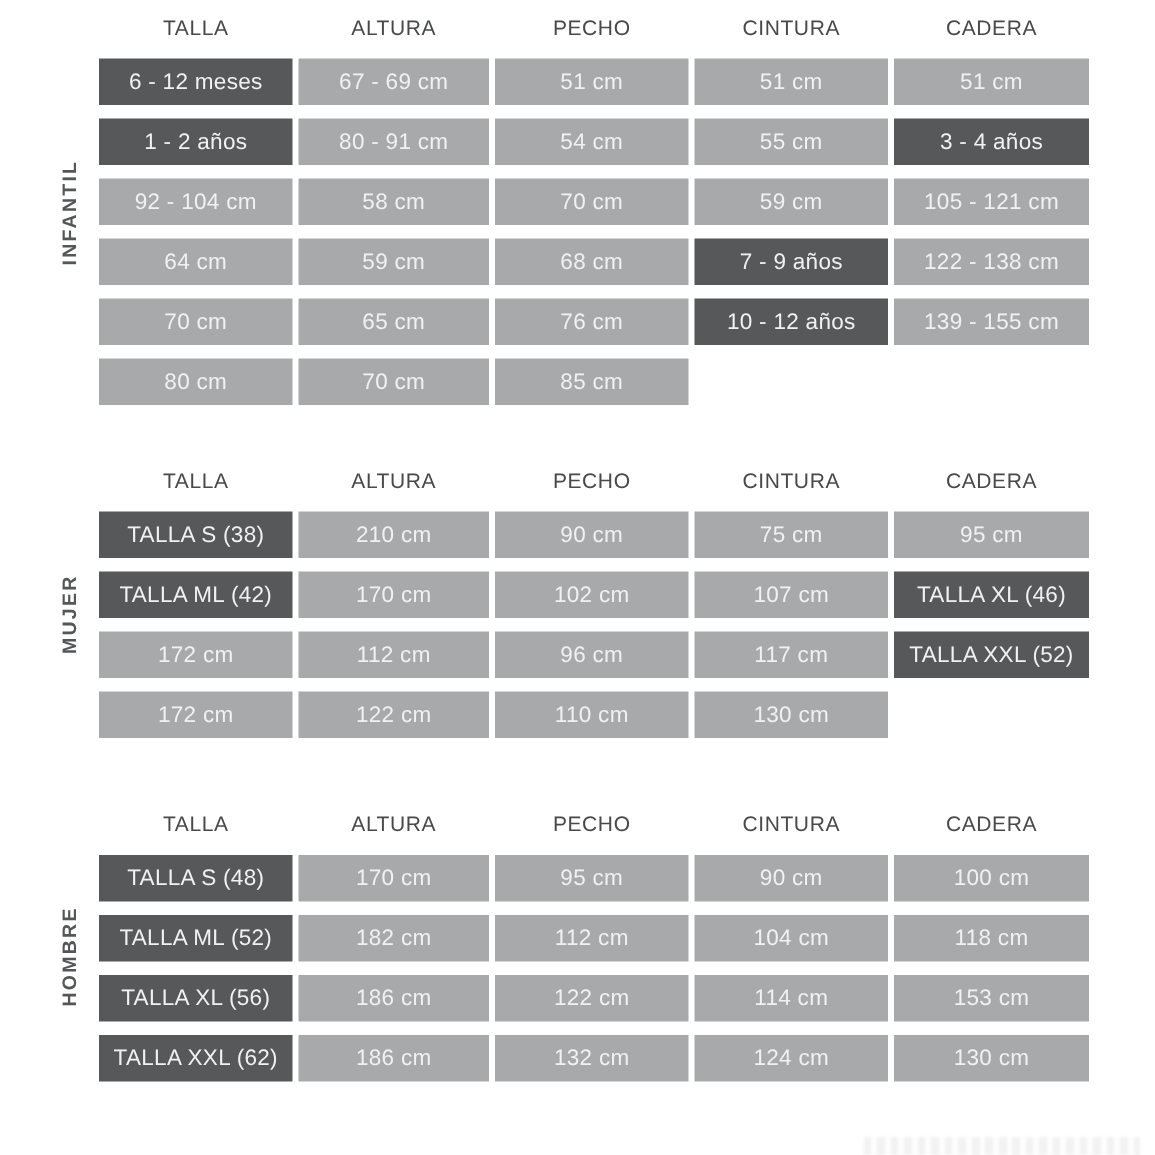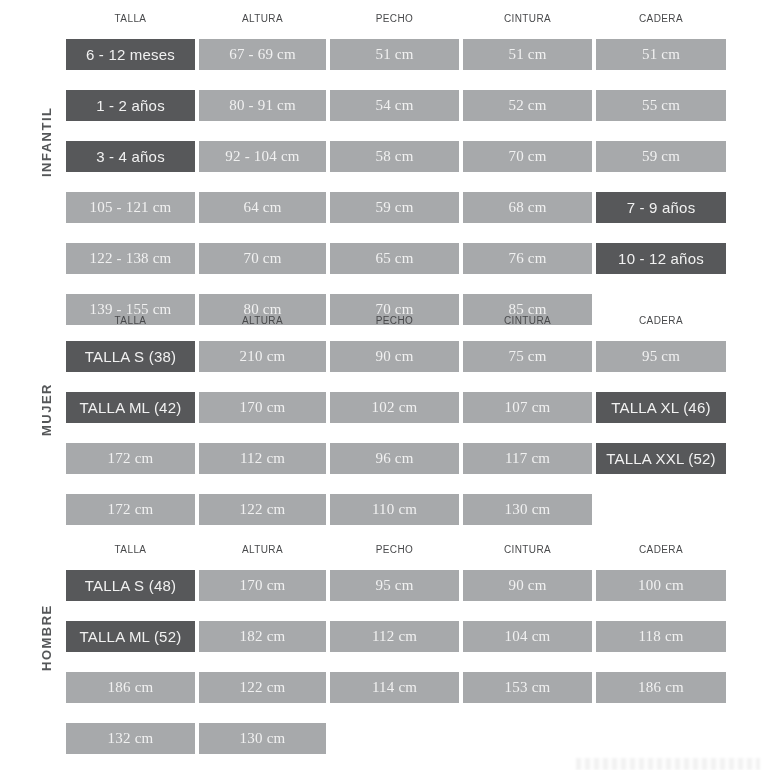--- a/index.html
+++ b/index.html
@@ -28,40 +28,40 @@
     column-gap: 4px;
   }
   .header-row {
     top: 0;
     height: 26px;
   }
   .hcell {
     display: flex;
     align-items: center;
     justify-content: center;
-    font-size: 10px;
+    font-size: 14px;
     letter-spacing: 0.4px;
     color: var(--header-text, #48494b);
   }
   .table-body {
     top: 34px;
-    row-gap: 20px;
+    row-gap: 9px;
     grid-auto-rows: 31px;
   }
   .cell {
     display: flex;
     align-items: center;
     justify-content: center;
     font-size: 15px;
     letter-spacing: 0.2px;
     color: var(--cell-text, #f1f1f1);
     white-space: nowrap;
   }
   .size    { background: var(--size-cell-bg, #57585a); }
-  .measure { background: var(--measure-cell-bg, #a7a9ab); font-family: Liberation Serif, serif; }
+  .measure { background: var(--measure-cell-bg, #a7a9ab); }
   .group-label {
     position: absolute;
     left: 34px;
     width: 24px;
     top: 34px;
     display: flex;
     align-items: center;
     justify-content: center;
     writing-mode: vertical-rl;
     transform: rotate(180deg);
@@ -101,21 +101,20 @@
       </div>
     <div class="grid table-body">
         <div class="cell size">6 - 12 meses</div>
         <div class="cell measure">67 - 69 cm</div>
         <div class="cell measure">51 cm</div>
         <div class="cell measure">51 cm</div>
         <div class="cell measure">51 cm</div>
         <div class="cell size">1 - 2 años</div>
         <div class="cell measure">80 - 91 cm</div>
         <div class="cell measure">54 cm</div>
-        <div class="cell measure">52 cm</div>
         <div class="cell measure">55 cm</div>
         <div class="cell size">3 - 4 años</div>
         <div class="cell measure">92 - 104 cm</div>
         <div class="cell measure">58 cm</div>
         <div class="cell measure">70 cm</div>
         <div class="cell measure">59 cm</div>
         <div class="cell measure">105 - 121 cm</div>
         <div class="cell measure">64 cm</div>
         <div class="cell measure">59 cm</div>
         <div class="cell measure">68 cm</div>
@@ -177,25 +176,28 @@
         <div class="cell size">TALLA S (48)</div>
         <div class="cell measure">170 cm</div>
         <div class="cell measure">95 cm</div>
         <div class="cell measure">90 cm</div>
         <div class="cell measure">100 cm</div>
         <div class="cell size">TALLA ML (52)</div>
         <div class="cell measure">182 cm</div>
         <div class="cell measure">112 cm</div>
         <div class="cell measure">104 cm</div>
         <div class="cell measure">118 cm</div>
+        <div class="cell size">TALLA XL (56)</div>
         <div class="cell measure">186 cm</div>
         <div class="cell measure">122 cm</div>
         <div class="cell measure">114 cm</div>
         <div class="cell measure">153 cm</div>
+        <div class="cell size">TALLA XXL (62)</div>
         <div class="cell measure">186 cm</div>
         <div class="cell measure">132 cm</div>
+        <div class="cell measure">124 cm</div>
         <div class="cell measure">130 cm</div>
       </div>
   </section>
 
   <div class="watermark"></div>
 
 </div>
 
 </body></html>

